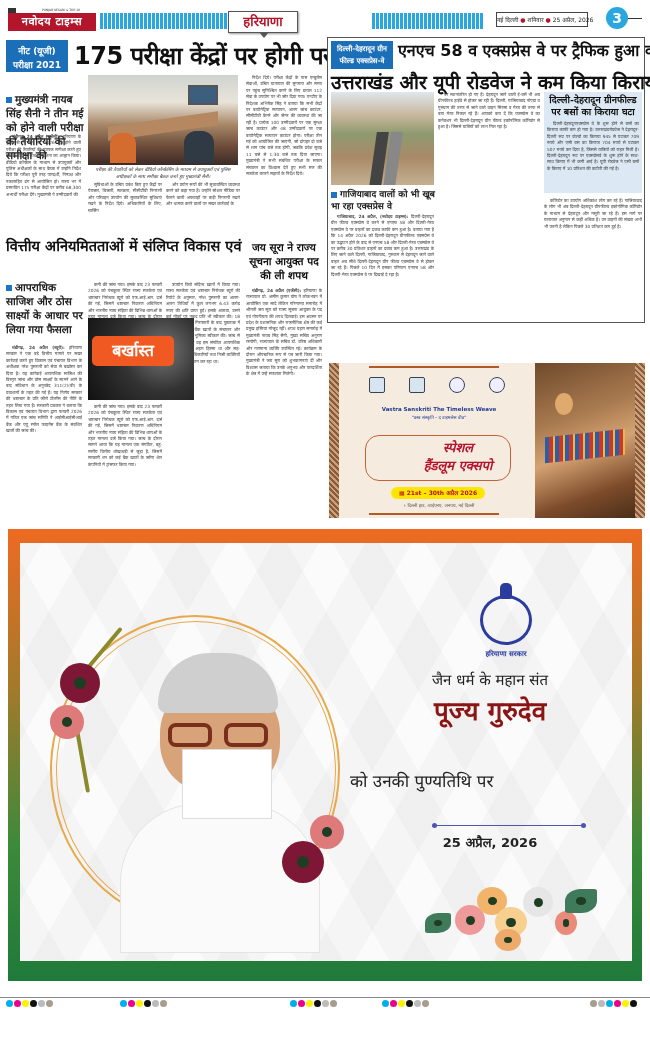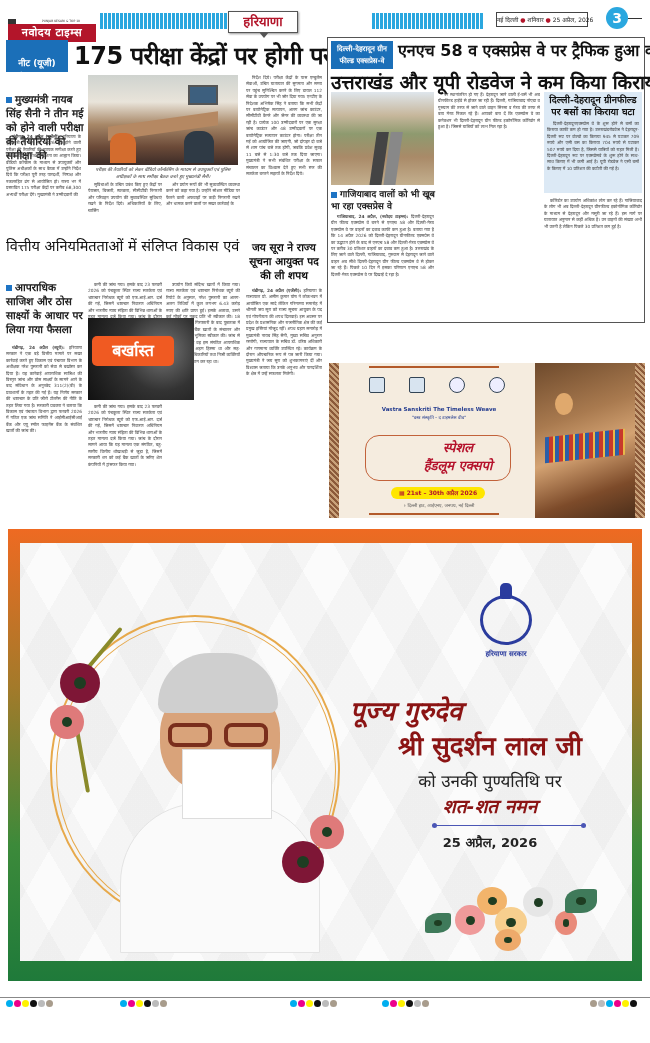--- a/index.html
+++ b/index.html
@@ -1,21 +1,21 @@
 <!DOCTYPE html>
 <html><head>
 <meta charset="utf-8">
 <style>
   * { box-sizing: border-box; margin: 0; padding: 0; }
   html, body { width: 650px; height: 1043px; background: #fff; overflow: hidden; }
   body { font-family: "DejaVu Sans", sans-serif; color: #222; position: relative; }
 
   
   .masthead { position: absolute; left: 0; top: 0; width: 650px; height: 34px; }
-  .brand { position: absolute; left: 8px; top: 8px; width: 88px; height: 24px; margin-top: 11px; }
+  .brand { position: absolute; left: 8px; top: 8px; width: 88px; height: 24px; }
   .brand-tag { position: absolute; left: 34px; top: 0; font-size: 3px; color: #333; }
   .brand-box { position: absolute; left: 0; top: 5px; width: 88px; height: 18px; background: #b3152a;
     color: #fff; font-weight: bold; font-size: 11px; line-height: 18px; text-align: center; letter-spacing: .5px; }
   .brand-box::before { content: ""; position: absolute; left: 0; top: -5px; width: 8px; height: 5px; background: #333; }
   .stripe { position: absolute; top: 13px; height: 16px;
     background: repeating-linear-gradient(90deg, #2aa7df 0 3px, #fff 3px 4px); }
   .stripe.left { left: 100px; width: 178px; }
   .stripe.right { left: 372px; width: 112px; }
   .section-tab { position: absolute; left: 228px; top: 11px; width: 70px; height: 22px; background: #fff;
     border: 1px solid #555; box-shadow: 1px 1px 2px #999; color: #b3152a; font-weight: bold; font-size: 13px;
@@ -32,33 +32,33 @@
   
   .col { position: absolute; font-size: 4.3px; line-height: 6.4px; color: #444; text-align: justify; overflow: hidden; }
   .col p { text-indent: 6px; }
   .bullet-head { font-weight: bold; color: #222; font-size: 10.5px; line-height: 14px; position: absolute; }
   .bullet-head .sq { display: inline-block; width: 6px; height: 6px; background: #1e74c4; margin-right: 3px; vertical-align: middle; }
   .photo { position: absolute; overflow: hidden; }
   .caption { position: absolute; font-size: 4.6px; line-height: 7px; font-style: italic; color: #333; text-align: center; }
 
   
   .kicker-blue { position: absolute; background: #1b6fb8; color: #fff; font-weight: bold; text-align: center; }
-  .neet-kicker { left: 6px; top: 40px; width: 62px; height: 32px; font-size: 9px; line-height: 14px; padding-top: 16px; }
+  .neet-kicker { left: 6px; top: 40px; width: 62px; height: 32px; font-size: 9px; line-height: 14px; padding-top: 4px; }
   .neet-headline { position: absolute; left: 74px; top: 38px; font-size: 24px; font-weight: bold; color: #111; letter-spacing: -0.5px; white-space: nowrap; }
 
   
   .traffic-box { position: absolute; left: 327px; top: 37px; width: 318px; height: 286px; border: 1px solid #555; background: #fff; }
   .traffic-kicker { left: 331px; top: 41px; width: 62px; height: 28px; font-size: 7px; line-height: 12px; padding-top: 2px; }
   .traffic-h1 { position: absolute; left: 398px; top: 39px; font-size: 16px; color: #111; white-space: nowrap; }
   .traffic-h2 { position: absolute; left: 331px; top: 69px; font-size: 19px; font-weight: bold; color: #111; white-space: nowrap; }
   .side-box { position: absolute; left: 544px; top: 92px; width: 98px; height: 101px; background: #dce9f5; padding: 2px 3px; }
   .side-box .hd { font-size: 9.5px; line-height: 12px; text-align: center; color: #111; font-weight: bold; }
 
   
-  .dismiss-h1 { position: absolute; left: 6px; top: 236px; font-size: 14.5px; font-weight: normal; color: #111; white-space: nowrap; line-height: 20px; }
+  .dismiss-h1 { position: absolute; left: 6px; top: 236px; font-size: 14.5px; font-weight: bold; color: #111; white-space: nowrap; line-height: 20px; }
   .barkhast-img { position: absolute; left: 88px; top: 318px; width: 106px; height: 82px;
     background: radial-gradient(circle at 70% 40%, #777 0, #333 45%, #111 100%); }
   .barkhast-label { position: absolute; left: 4px; top: 18px; width: 82px; height: 30px; background: #f05a22; border-radius: 5px;
     color: #fff; font-weight: bold; font-size: 16px; line-height: 30px; text-align: center; }
 
   
   .sura-h { position: absolute; left: 246px; top: 240px; width: 76px; font-size: 10.5px; line-height: 14px; text-align: center; color: #111; font-weight: bold; }
 
   
   .handloom { position: absolute; left: 329px; top: 363px; width: 316px; height: 155px; background: #f5ecdf; overflow: hidden; }
@@ -105,23 +105,23 @@
   .flower { position: absolute; border-radius: 50%; }
   .flower::after { content: ""; position: absolute; left: 35%; top: 35%; width: 30%; height: 30%; border-radius: 50%; background: #1e3d22; }
   .leaf-sprig { position: absolute; width: 4px; background: #8a8a2a; border-radius: 2px; }
 
   .emblem { position: absolute; left: 460px; top: 40px; width: 52px; height: 62px; }
   .emblem .ring { position: absolute; left: 0; top: 12px; width: 52px; height: 50px; border: 3px solid #2b3c9e; border-radius: 50%; }
   .emblem .lion { position: absolute; left: 20px; top: 0; width: 12px; height: 16px; background: #2b3c9e; border-radius: 5px 5px 2px 2px; }
   .emblem-label { position: absolute; left: 440px; top: 106px; width: 92px; text-align: center; font-size: 7px; color: #2b3c9e; font-weight: bold; }
 
   .t-line1 { position: absolute; left: 340px; top: 126px; width: 260px; text-align: center; font-size: 15px; color: #222; }
-  .t-line2 { position: absolute; left: 330px; top: 151px; width: 280px; text-align: left; font-size: 26px; color: #8b1414; font-weight: bold; line-height: 34px; font-style: italic; }
+  .t-line2 { position: absolute; left: 330px; top: 151px; width: 280px; text-align: center; font-size: 26px; color: #8b1414; font-weight: bold; line-height: 34px; }
   .t-line3 { position: absolute; left: 330px; top: 186px; width: 280px; text-align: center; font-size: 26px; color: #8b1414; font-weight: bold; line-height: 34px; }
-  .t-line4 { position: absolute; left: 330px; top: 226px; width: 280px; text-align: center; font-size: 17px; color: #222; }
+  .t-line4 { position: absolute; left: 330px; top: 226px; width: 280px; text-align: left; font-size: 17px; color: #222; }
   .t-line5 { position: absolute; left: 330px; top: 250px; width: 280px; text-align: center; font-size: 19px; color: #8b1414; font-weight: bold; font-style: italic; }
   .t-divider { position: absolute; left: 412px; top: 282px; width: 154px; height: 1px; background: #4b56b5; }
   .t-divider::before, .t-divider::after { content: ""; position: absolute; top: -2px; width: 5px; height: 5px; border-radius: 50%; background: #4b56b5; }
   .t-divider::before { left: 0; } .t-divider::after { right: 0; }
   .t-date { position: absolute; left: 330px; top: 290px; width: 280px; text-align: center; font-size: 13px; color: #222; font-weight: bold; }
   .bouquet { position: absolute; left: 395px; top: 340px; width: 190px; height: 70px; }
 
   .tribute-footer { position: absolute; left: 0; top: 432px; width: 634px; height: 20px; background: #1c6b35; }
   .tf-text { position: absolute; left: 80px; top: 3px; font-size: 10px; color: #fff; font-weight: bold; line-height: 14px; }
   .tf-social { position: absolute; left: 264px; top: 4px; width: 176px; height: 12px; background: #fff; border-radius: 3px;
@@ -298,24 +298,23 @@
     <div class="flower" style="left:30px;top:162px;width:34px;height:34px;background:#df7a7a;"></div>
     <div class="flower" style="left:262px;top:298px;width:42px;height:42px;background:#7e1636;"></div>
     <div class="flower" style="left:290px;top:272px;width:34px;height:34px;background:#df7a7a;"></div>
 
     <div class="emblem">
       <div class="lion"></div>
       <div class="ring"></div>
     </div>
     <div class="emblem-label">हरियाणा सरकार</div>
 
+    <div class="t-line1">जैन धर्म के महान संत</div>
     <div class="t-line2">पूज्य गुरुदेव</div>
-    <div class="t-line3">श्री सुदर्शन लाल जी</div>
     <div class="t-line4">को उनकी पुण्यतिथि पर</div>
-    <div class="t-line5">शत-शत नमन</div>
     <div class="t-divider"></div>
     <div class="t-date">25 अप्रैल, 2026</div>
 
     <div class="bouquet">
       <div class="flower" style="left:10px;top:30px;width:26px;height:20px;background:#3f7a5a;border-radius:50% 10%;"></div>
       <div class="flower" style="left:40px;top:22px;width:30px;height:30px;background:#ef9a9a;"></div>
       <div class="flower" style="left:62px;top:4px;width:30px;height:28px;background:#f2b46b;"></div>
       <div class="flower" style="left:80px;top:24px;width:32px;height:30px;background:#f7cf8e;"></div>
       <div class="flower" style="left:108px;top:4px;width:30px;height:30px;background:#e6e6e6;"></div>
       <div class="flower" style="left:80px;top:46px;width:26px;height:22px;background:#eeaa6b;"></div>

